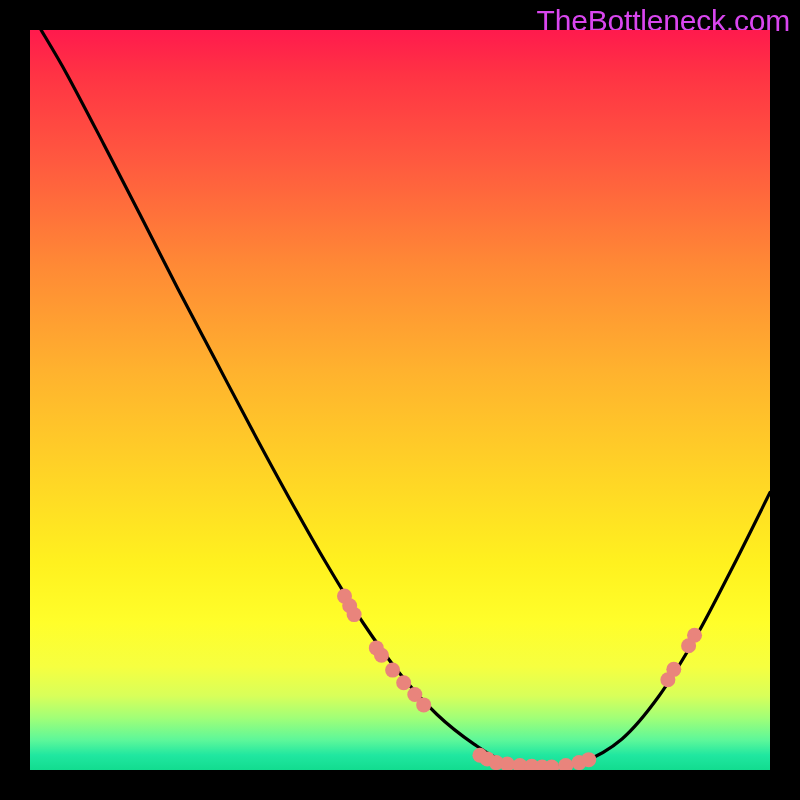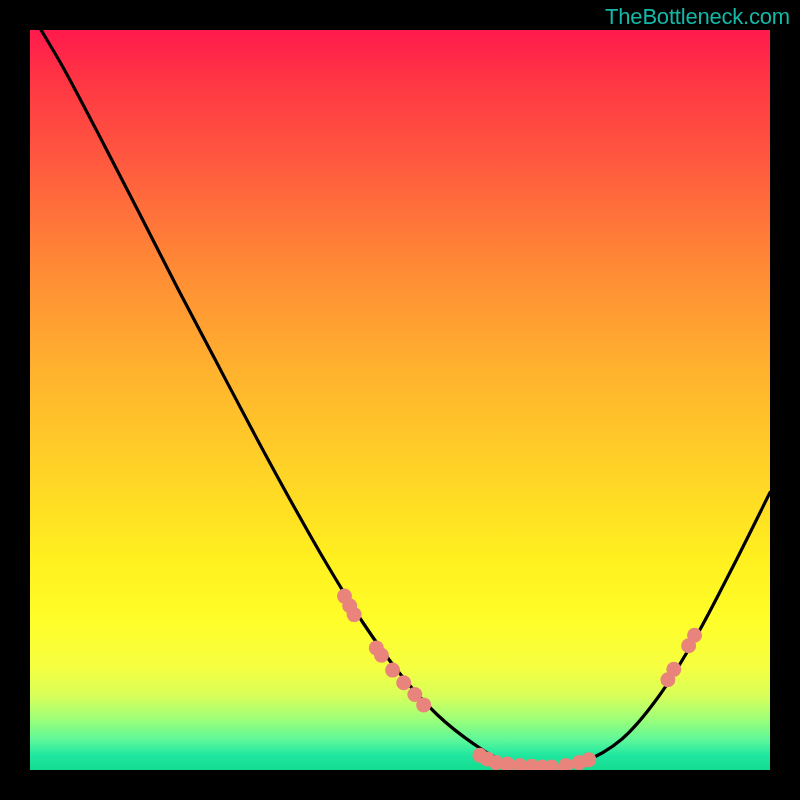--- a/index.html
+++ b/index.html
@@ -13,22 +13,22 @@
   }
   .container {
     position: relative;
     width: 800px;
     height: 800px;
   }
   .attribution {
     position: absolute;
     top: 4px;
     right: 10px;
-    color: #14b8a6;
-    font-size: 22px;
+    color: #d946ef;
+    font-size: 30px;
     font-weight: 500;
     letter-spacing: -0.2px;
   }
   .plot-frame {
     position: absolute;
     left: 30px;
     top: 30px;
     width: 740px;
     height: 740px;
     background: #000;

